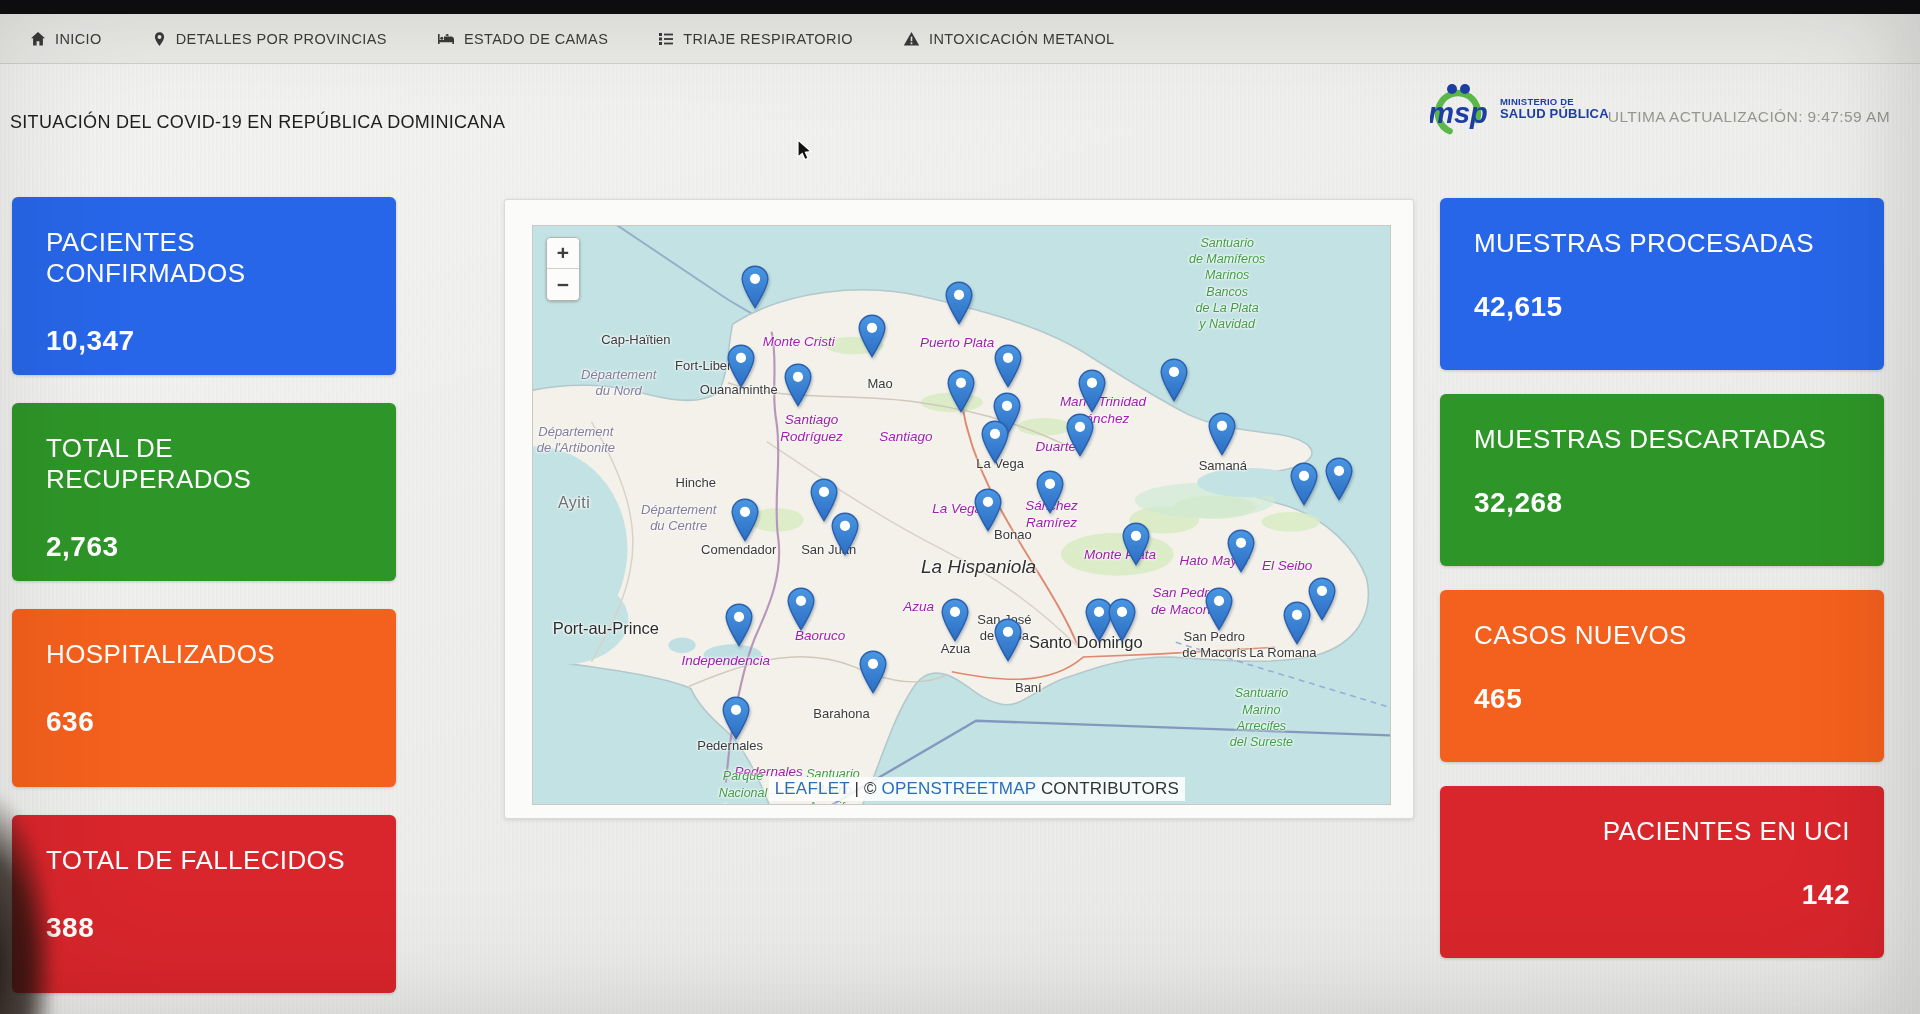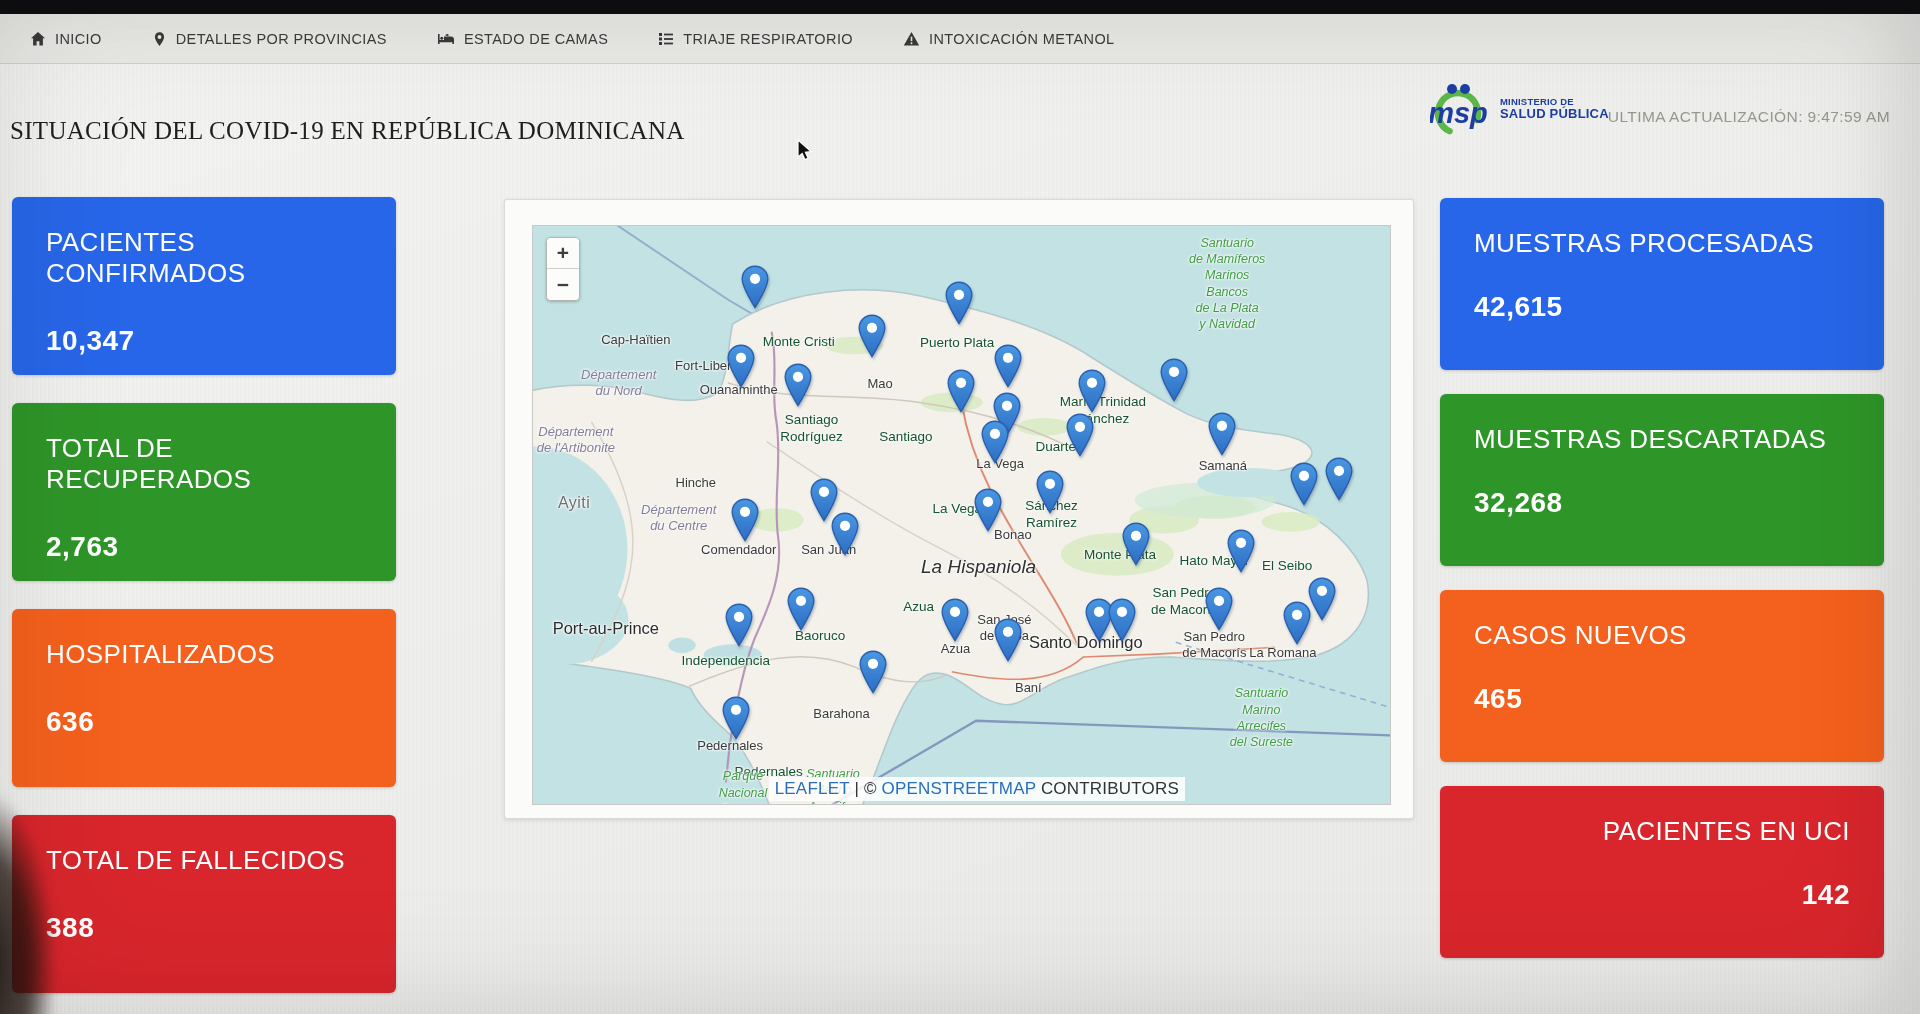--- a/index.html
+++ b/index.html
@@ -17,22 +17,22 @@
     filter:blur(5px);}
 
   
   .navbar{position:absolute;left:0;top:14px;width:100%;height:50px;background:#e9e9e6;
     border-bottom:1px solid #d0d0cc;display:flex;align-items:center;padding-left:30px;gap:50px;z-index:20;}
   .nav-item{display:flex;align-items:center;gap:9px;color:#3c3c3c;font-size:14.5px;
     letter-spacing:0.4px;font-weight:500;cursor:pointer;white-space:nowrap;}
   .nav-item svg{display:block;}
 
   
-  .page-title{position:absolute;left:10px;top:100px;font-size:25px;font-weight:500;
-    color:#1f1f1f;letter-spacing:0.3px;z-index:5;font-family:Liberation Serif, serif;}
+  .page-title{position:absolute;left:10px;top:100px;font-size:18px;font-weight:500;
+    color:#1f1f1f;letter-spacing:0.3px;z-index:5;}
   .logo-wrap{position:absolute;left:1430px;top:80px;display:flex;align-items:center;gap:8px;z-index:5;}
   .logo-text{line-height:1.05;color:#1d3fa3;}
   .logo-text .l1{font-size:9.5px;font-weight:700;letter-spacing:0.2px;}
   .logo-text .l2{font-size:13px;font-weight:700;letter-spacing:0.2px;}
   .last-update{position:absolute;right:30px;top:108px;font-size:15.5px;color:#97978f;
     letter-spacing:0.4px;z-index:5;}
 
   
   .stat-card{position:absolute;border-radius:6px;color:#fff;padding:30px 34px;
     box-shadow:0 1px 3px rgba(0,0,0,0.18);}
@@ -44,21 +44,21 @@
   .map-card{position:absolute;left:504px;top:199px;width:910px;height:620px;background:#fbfbf9;
     border:1px solid #dadad6;border-radius:3px;box-shadow:0 1px 4px rgba(0,0,0,0.12);z-index:4;}
   .map-content{position:absolute;left:27px;top:25px;right:22px;bottom:13px;background:#c3e2e3;
     border:1px solid #c9c9c3;overflow:hidden;cursor:grab;}
   .map-content svg.base{position:absolute;inset:0;width:100%;height:100%;}
   .map-label{position:absolute;transform:translate(-50%,-50%);white-space:pre-line;text-align:center;
     z-index:2;pointer-events:none;line-height:1.25;
     text-shadow:0 0 2px #fff,0 0 3px #fff,0 0 4px rgba(255,255,255,0.9);}
   .map-label.city{font-size:13px;color:#3a3a3a;}
   .map-label.city-lg{font-size:16.5px;color:#2b2b2b;font-weight:500;}
-  .map-label.province{font-size:13.5px;color:#14532d;}
+  .map-label.province{font-size:13.5px;font-style:italic;color:#a21caf;}
   .map-label.region-fr{font-size:13px;font-style:italic;color:#837d99;}
   .map-label.country{font-size:16px;color:#6f6f6f;letter-spacing:0.5px;}
   .map-label.island{font-size:19px;font-style:italic;color:#303030;font-weight:500;}
   .map-label.park{font-size:12.5px;font-style:italic;color:#3f9c46;line-height:1.3;}
   .pin{position:absolute;transform:translate(-50%,-100%);z-index:3;cursor:pointer;
     filter:drop-shadow(1px 2px 1.5px rgba(40,60,90,0.35));}
   .zoom-ctl{position:absolute;left:13px;top:11px;width:34px;background:#fdfdfd;
     border:1px solid #b5b5b0;border-radius:5px;overflow:hidden;z-index:4;
     box-shadow:0 1px 3px rgba(0,0,0,0.25);}
   .zoom-ctl .zbtn{width:100%;height:31px;display:flex;align-items:center;justify-content:center;

